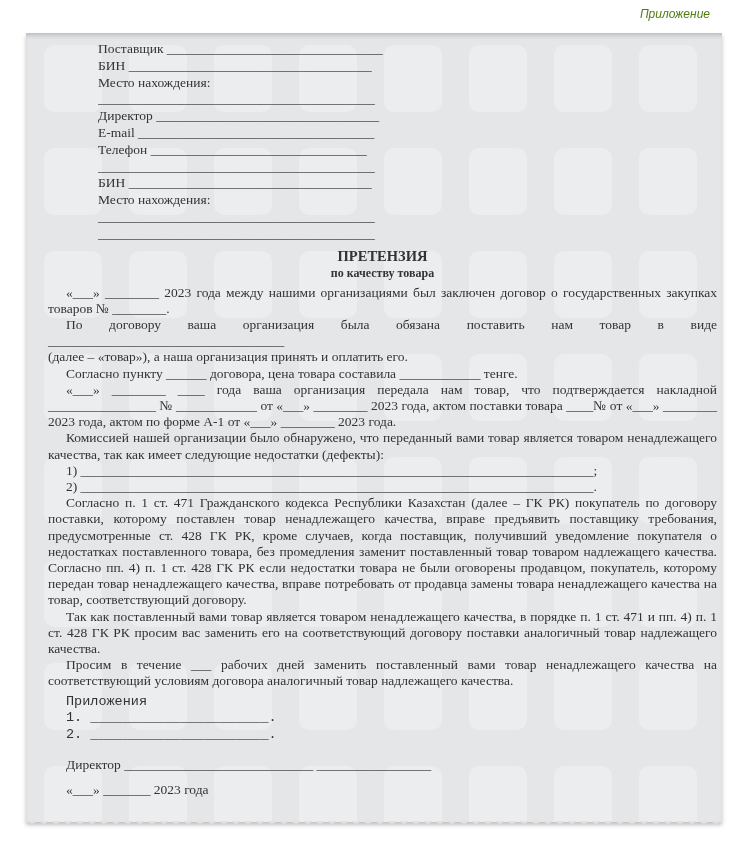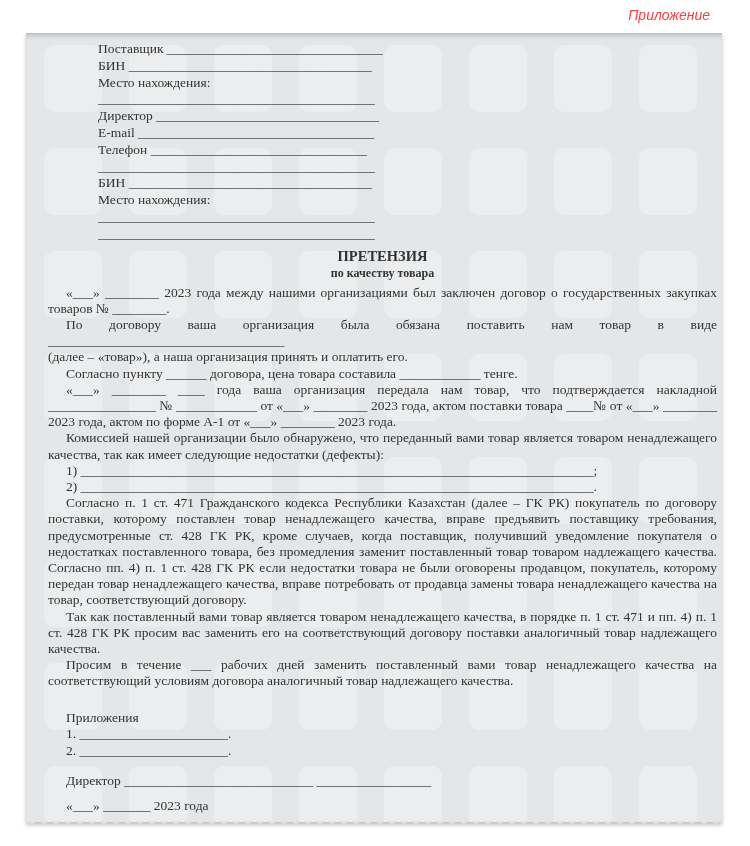--- a/index.html
+++ b/index.html
@@ -7,21 +7,21 @@
     width:750px;height:846px;
     background:#ffffff;
     font-family:"Liberation Serif", serif;
     color:#333333;
     position:relative;
     overflow:hidden;
   }
   .appendix{
     position:absolute;top:7px;right:40px;
     font-family:"Liberation Sans", sans-serif;
-    font-style:italic;font-size:14px;color:#ef4444;
+    font-style:italic;font-size:12px;color:#4d7c0f;
   }
   .page{
     position:absolute;left:26px;top:33px;width:696px;height:789px;
     background:#e4e6e8;
     box-shadow: inset 0 5px 5px -3px rgba(90,95,102,0.35), 0 3px 4px rgba(0,0,0,0.25);
     overflow:hidden;
   }
   .pattern{
     position:absolute;left:0;top:0;width:696px;height:789px;
     display:flex;flex-wrap:wrap;align-content:flex-start;
@@ -38,21 +38,21 @@
     overflow:hidden;
   }
   .form-block{margin-left:50px;}
   .form-line{white-space:nowrap;overflow:hidden;}
   .doc-title{text-align:center;font-weight:bold;font-size:14.5px;line-height:17px;margin-top:5px;}
   .doc-subtitle{text-align:center;font-weight:bold;font-size:12px;line-height:17px;font-family:Liberation Serif, serif;}
   .body-text{margin-top:3px;}
   .body-text p{margin:0;text-indent:18px;text-align:justify;line-height:16.2px;}
   .body-text p.plain{text-indent:0;text-align:left;}
   .body-text p.defect{text-align:left;white-space:nowrap;overflow:hidden;}
-  .attach-block{margin-top:20px;}
+  .attach-block{margin-top:4px;font-family:Liberation Mono, monospace;}
   .attach-block div{text-indent:18px;line-height:16.5px;}
   .sign-line{margin-top:14px;text-indent:18px;line-height:16.5px;white-space:nowrap;}
   .date-line{margin-top:8px;text-indent:18px;line-height:16.5px;white-space:nowrap;}
   .bottom-edge{
     position:absolute;left:26px;top:821px;width:696px;height:7px;
     background-image: radial-gradient(6px 4px at 6px 0px, #dfe1e4 0 3.6px, rgba(223,225,228,0) 4.2px);
     background-size:12px 7px;background-repeat:repeat-x;
   }
 </style>
 </head>

